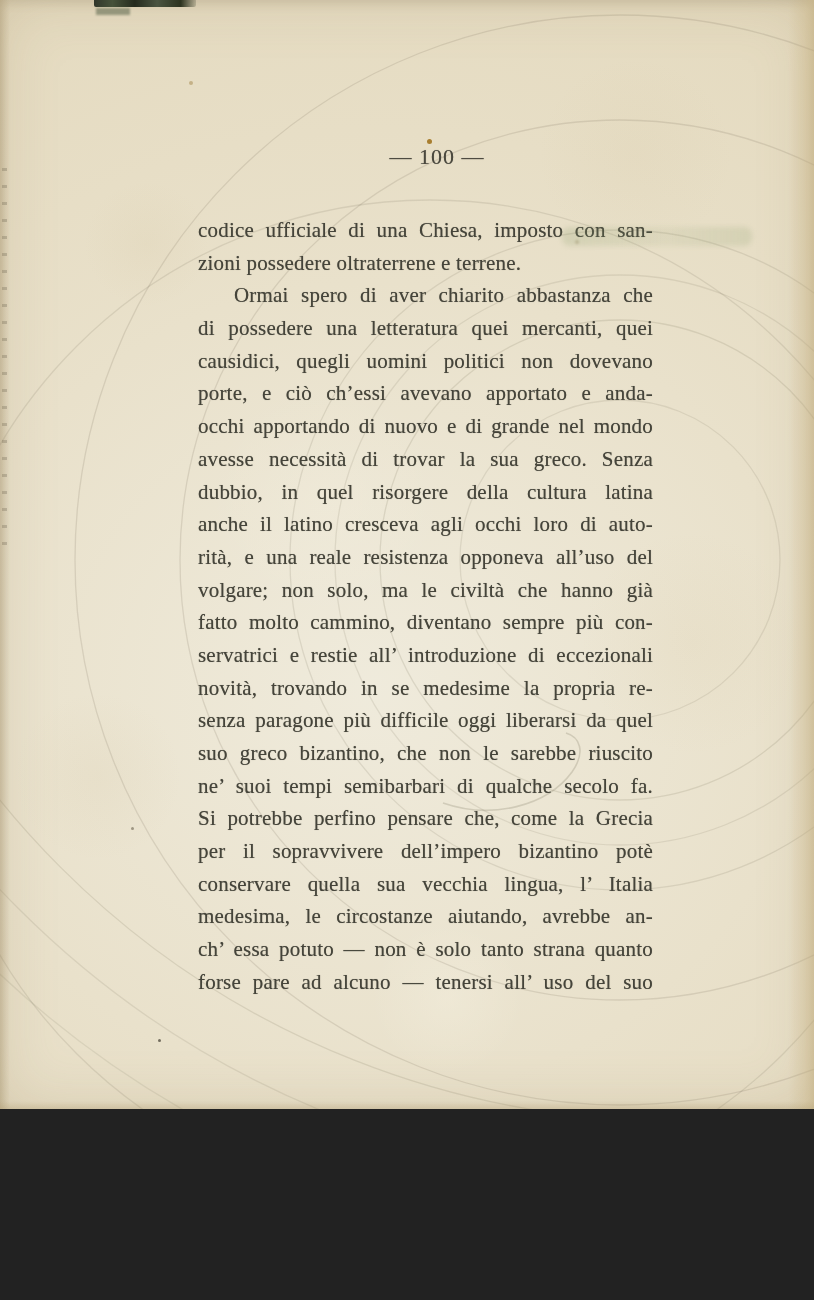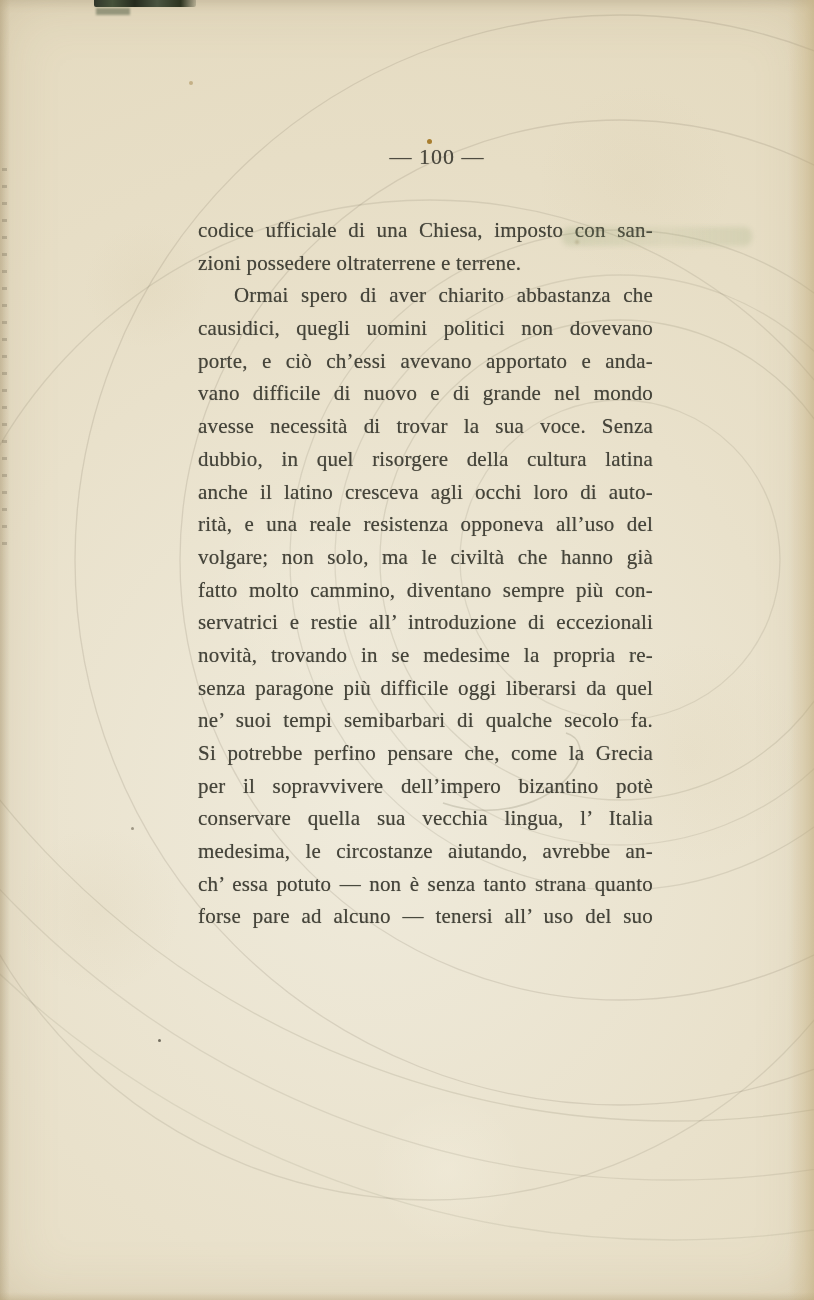--- a/index.html
+++ b/index.html
@@ -2,21 +2,21 @@
 <html><head>
 <meta charset="utf-8">
 <style>
   html, body {
     margin: 0; padding: 0;
     background: #222;
     font-family: "Liberation Serif", "DejaVu Serif", serif;
   }
   #scan {
     position: relative;
-    width: 814px; height: 1300px;
+    width: 814px; height: 1109px;
     overflow: hidden;
     background:
       radial-gradient(ellipse 130% 90% at 46% 62%,
         rgba(240,236,222,0.9) 0%, rgba(233,225,203,0.65) 45%,
         rgba(226,215,186,0.55) 78%, rgba(216,202,166,0.75) 100%),
       #e7dec6;
     box-shadow: inset 0 0 60px rgba(146,122,76,0.20),
                 inset 0 4px 10px rgba(120,105,70,0.18);
   }
   
@@ -136,38 +136,40 @@
 
   <div class="header">
     <span>— 100 —</span>
   </div>
   <div class="fleck f1"></div>
 
   <div class="text-block" id="text-block">
       <div class="line">codice ufficiale di una Chiesa, imposto con san-</div>
       <div class="line para-end">zioni possedere oltraterrene e terrene.</div>
       <div class="line indent">Ormai spero di aver chiarito abbastanza che</div>
+      <div class="line">di possedere una letteratura quei mercanti, quei</div>
       <div class="line">causidici, quegli uomini politici non dovevano</div>
       <div class="line">porte, e ciò ch’essi avevano apportato e anda-</div>
-      <div class="line">vano difficile di nuovo e di grande nel mondo</div>
-      <div class="line">avesse necessità di trovar la sua voce. Senza</div>
+      <div class="line">occhi apportando di nuovo e di grande nel mondo</div>
+      <div class="line">avesse necessità di trovar la sua greco. Senza</div>
       <div class="line">dubbio, in quel risorgere della cultura latina</div>
       <div class="line">anche il latino cresceva agli occhi loro di auto-</div>
       <div class="line">rità, e una reale resistenza opponeva all’uso del</div>
       <div class="line">volgare; non solo, ma le civiltà che hanno già</div>
       <div class="line">fatto molto cammino, diventano sempre più con-</div>
       <div class="line">servatrici e restie all’ introduzione di eccezionali</div>
       <div class="line">novità, trovando in se medesime la propria re-</div>
       <div class="line">senza paragone più difficile oggi liberarsi da quel</div>
+      <div class="line">suo greco bizantino, che non le sarebbe riuscito</div>
       <div class="line">ne’ suoi tempi semibarbari di qualche secolo fa.</div>
       <div class="line">Si potrebbe perfino pensare che, come la Grecia</div>
       <div class="line">per il sopravvivere dell’impero bizantino potè</div>
       <div class="line">conservare quella sua vecchia lingua, l’ Italia</div>
       <div class="line">medesima, le circostanze aiutando, avrebbe an-</div>
-      <div class="line">ch’ essa potuto — non è senza tanto strana quanto</div>
+      <div class="line">ch’ essa potuto — non è solo tanto strana quanto</div>
       <div class="line">forse pare ad alcuno — tenersi all’ uso del suo</div>
     </div>
 
   <div class="binding-strip"></div>
   <div class="binding-strip2"></div>
   <div class="gutter-ticks"></div>
   <div class="smudge-green"></div>
   <div class="fleck f2"></div>
   <div class="fleck f3"></div>
   <div class="fleck f4"></div>

